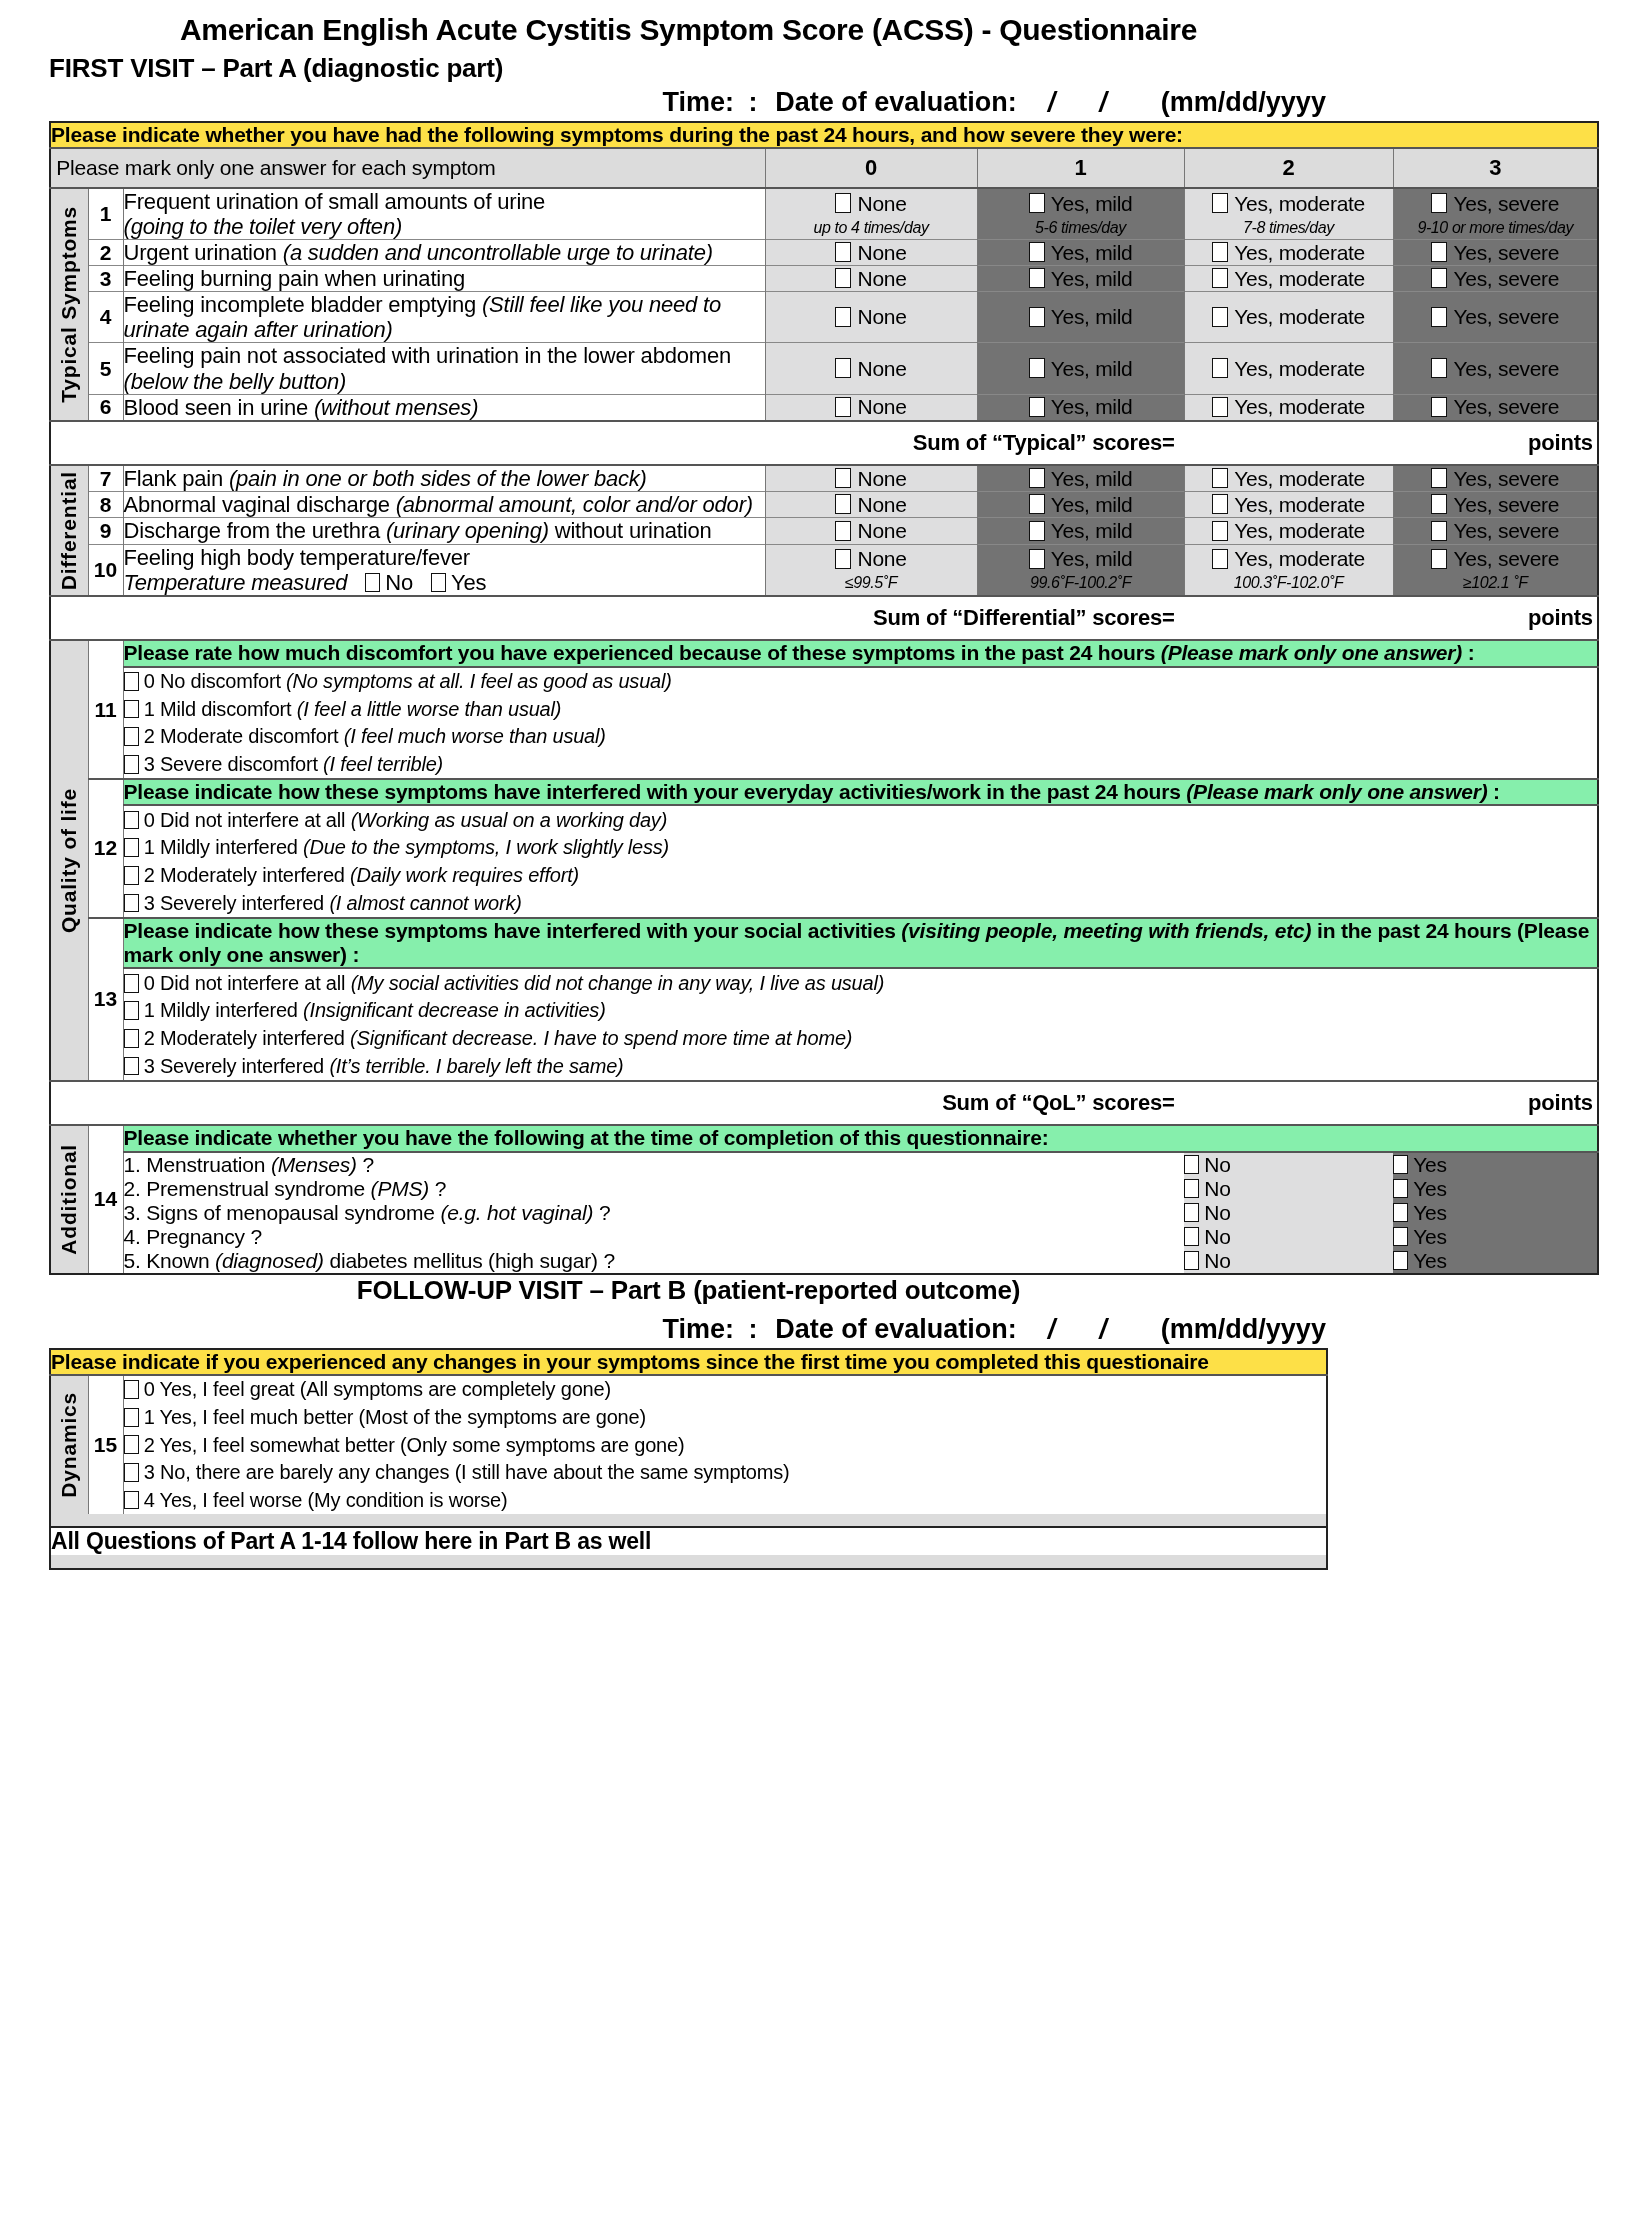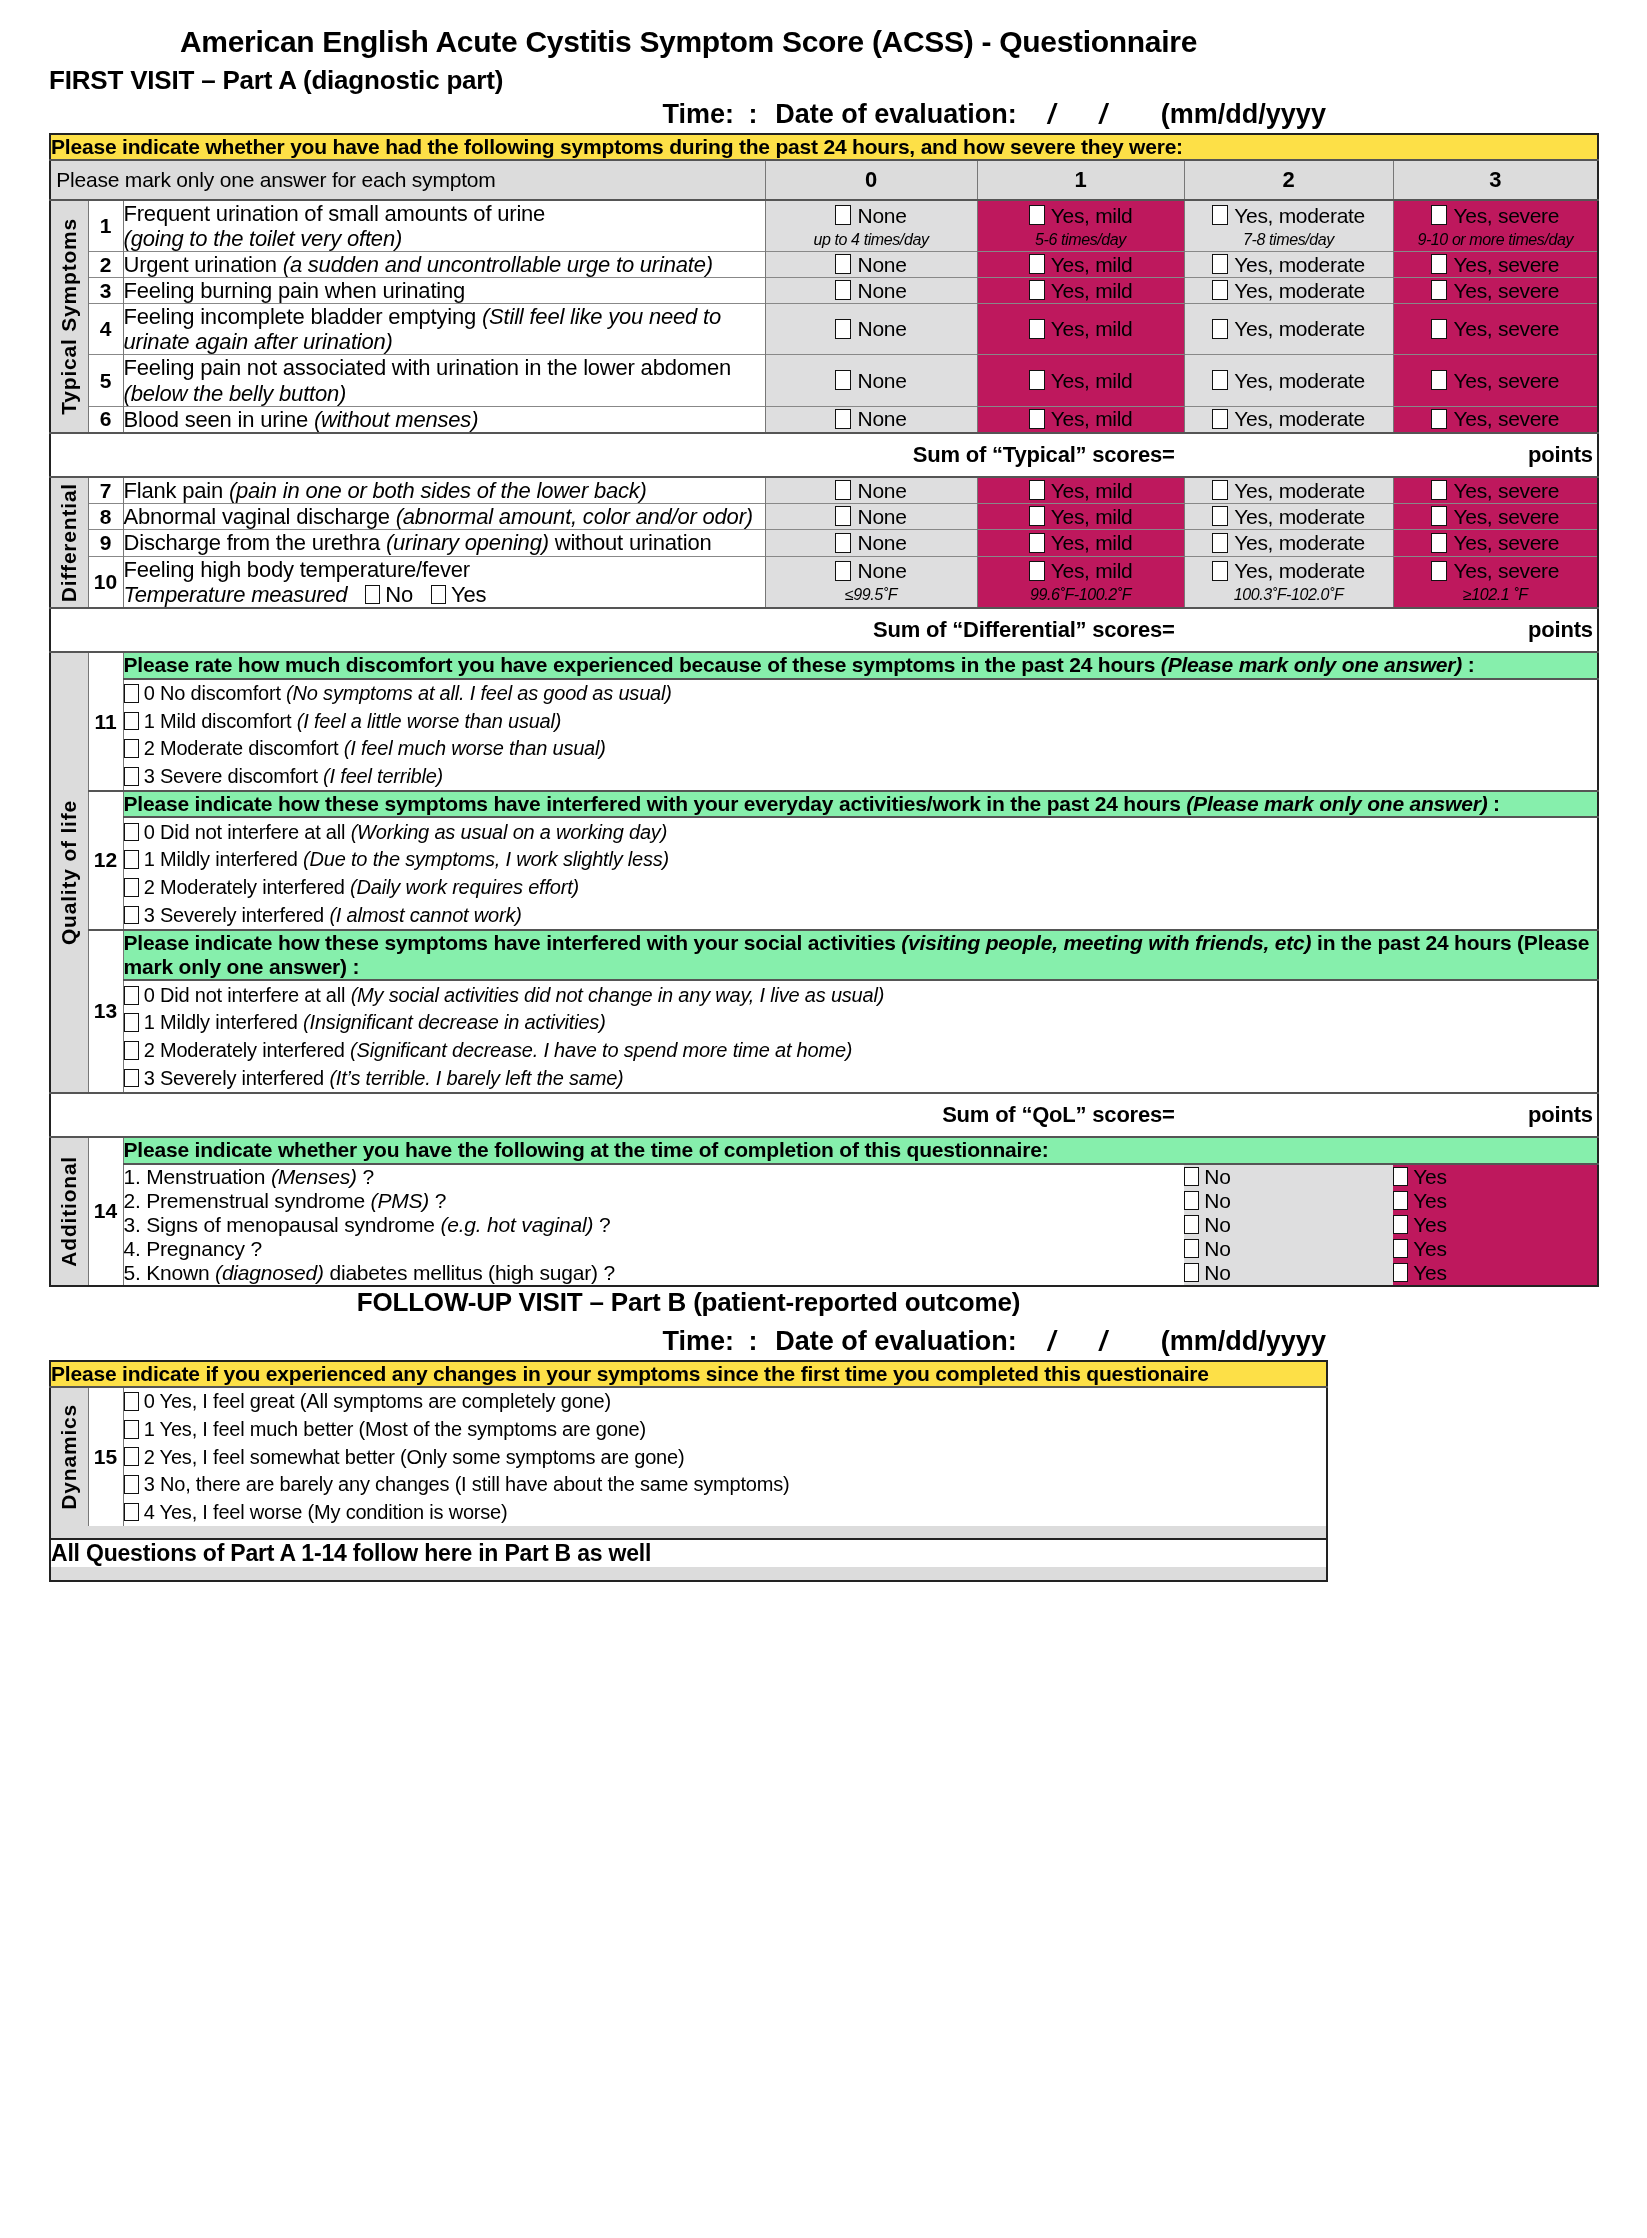--- a/index.html
+++ b/index.html
@@ -4,21 +4,21 @@
 <style>
   * { box-sizing: border-box; }
   html, body { margin:0; padding:0; }
   body {
     width:1647px; height:2239px;
     background:#ffffff;
     font-family:"Liberation Sans", sans-serif;
     color:#000;
     -webkit-font-smoothing:none;
   }
-  .page { position:relative; width:1377px; height:2239px; padding:12px 49px; }
+  .page { position:relative; width:1377px; height:2239px; padding:0 49px; }
 
   
   .main-title { text-align:center; font-size:30px; font-weight:bold; letter-spacing:-0.3px;
                 padding-top:13.5px; line-height:1.06; }
   .sub-title  { font-size:26px; font-weight:bold; margin-top:7.3px; letter-spacing:-0.2px; }
   .partb-title{ font-size:26px; font-weight:bold; margin-top:0; margin-bottom:5.2px; letter-spacing:-0.2px;text-align:center;}
 
   
   .dateline { display:flex; justify-content:flex-end; align-items:flex-end;
               font-size:27px; font-weight:bold; height:37px; padding-bottom:3.1px; padding-right:2.1px;}
@@ -27,21 +27,21 @@
   .dl-colon  { margin-right:17.7px; }
   .dl-doe    { margin-right:31px; }
   .dl-sl1    { margin-right:44px; font-style:italic;}
   .dl-sl2    { margin-right:54px; font-style:italic;}
 
   
   .tbl { width:100%; border-collapse:collapse; table-layout:fixed; }
   .tbl td, .tbl th { padding:0; vertical-align:middle; }
 
   .outer { border:2.1px solid #222; }
-  .white { background:#be185d; }
+  .white { background:#737373; }
 
   .hdr-band { background:#fde047; font-size:21px; font-weight:bold;
               padding:4.7px 0 4.7px 5.2px; border-bottom:2.1px solid #555; letter-spacing:-0.2px;}
 
   .vlabel-cell{ width:38px; background:#dcdcdc; border-right:1.6px solid #777; position:relative;}
   .vlabel{ writing-mode:vertical-rl; transform:rotate(180deg);
            font-size:21px; font-weight:bold; letter-spacing:0.8px;
            white-space:nowrap; display:block; margin:0 auto; text-align:center;}
   .num-cell{ width:35px; text-align:center; font-size:21px; font-weight:bold;
              border-right:1.6px solid #777; }

